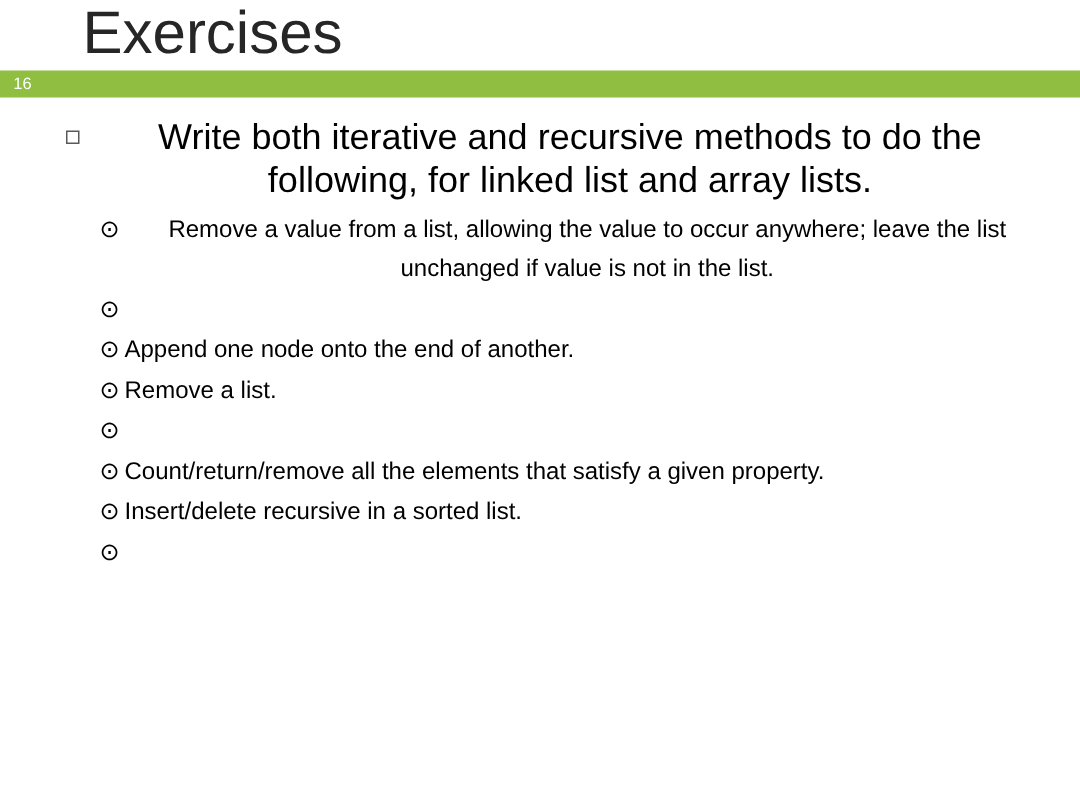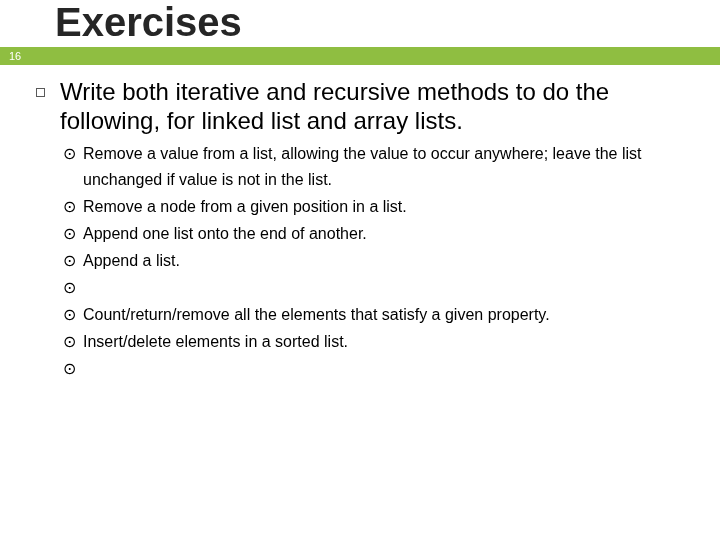--- a/index.html
+++ b/index.html
@@ -24,29 +24,30 @@
     font-size: 11px;
     line-height: 15px;
     text-align: center;
   }
   .title {
     position: absolute;
     top: 0px;
     left: 55px;
     font-size: 40px;
     color: #262626;
-    font-weight: 700;
+    font-weight: 400;
     letter-spacing: 0px;
   }
   .body {
     position: absolute;
     top: 77px;
     left: 36px;
     width: 664px;
     color: #000;
+    text-align: center;
   }
   .lvl1 { display: flex; margin-bottom: 2px; }
   .lvl1 .bul { width: 24px; flex: 0 0 24px; font-size: 15px; line-height: 30px; color: #595959; }
   .lvl1 .txt { font-size: 24px; line-height: 29px; }
   .lvl2-wrap { margin-left: 27px; margin-top: 6px; }
   .lvl2 { display: flex; margin-bottom: 1px; }
   .lvl2 .bul { width: 20px; flex: 0 0 20px; font-size: 16px; line-height: 26px; color: #000; }
   .lvl2 .txt { font-size: 16px; line-height: 26px; }
   .sq { display:inline-block; width:9px; height:9px; border:1.2px solid #595959; margin-top:10px; }
 </style>
@@ -63,40 +64,39 @@
       <div class="bul"><span class="sq"></span></div>
       <div class="txt">Write both iterative and recursive methods to do the following, for linked list and array lists.</div>
     </div>
     <div class="lvl2-wrap">
       <div class="lvl2">
         <div class="bul">⊙</div>
         <div class="txt">Remove a value from a list, allowing the value to occur anywhere; leave the list unchanged if value is not in the list.</div>
       </div>
       <div class="lvl2">
         <div class="bul">⊙</div>
-        <div class="txt">Remove a node from a given position in a list.</div>
       </div>
       <div class="lvl2">
         <div class="bul">⊙</div>
-        <div class="txt">Append one list onto the end of another.</div>
+        <div class="txt">Append one node onto the end of another.</div>
       </div>
       <div class="lvl2">
         <div class="bul">⊙</div>
-        <div class="txt">Append a list.</div>
+        <div class="txt">Remove a list.</div>
       </div>
       <div class="lvl2">
         <div class="bul">⊙</div>
       </div>
       <div class="lvl2">
         <div class="bul">⊙</div>
         <div class="txt">Count/return/remove all the elements that satisfy a given property.</div>
       </div>
       <div class="lvl2">
         <div class="bul">⊙</div>
-        <div class="txt">Insert/delete elements in a sorted list.</div>
+        <div class="txt">Insert/delete recursive in a sorted list.</div>
       </div>
       <div class="lvl2">
         <div class="bul">⊙</div>
       </div>
     </div>
   </div>
 
 </div>
 
 </body></html>

